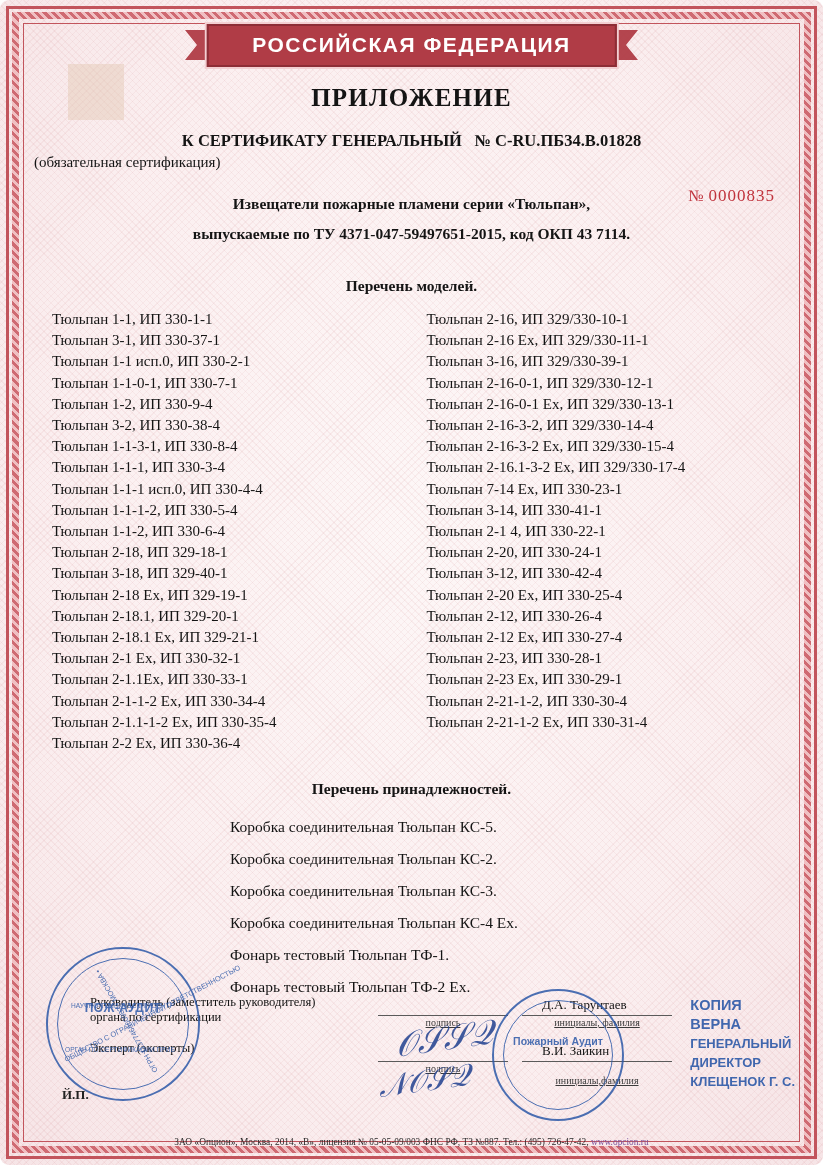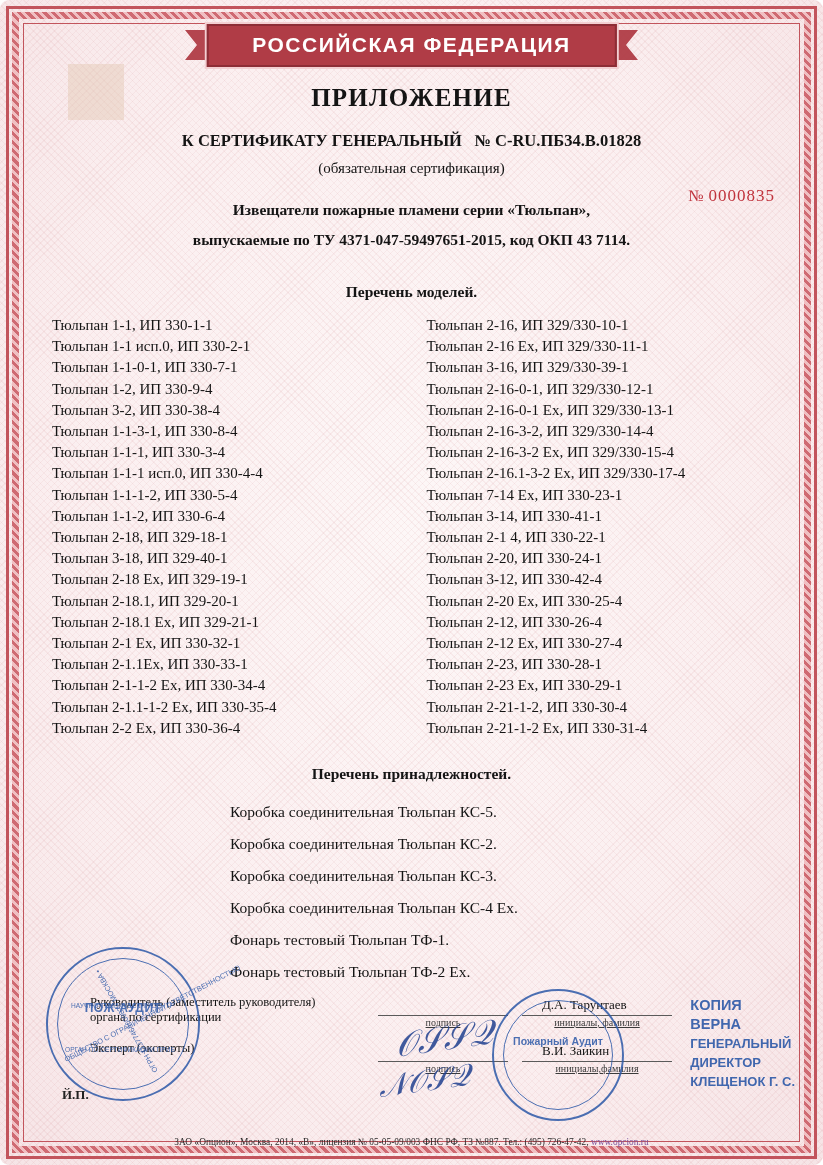--- a/index.html
+++ b/index.html
@@ -108,23 +108,22 @@
     text-align: center;
     font-size: 16.5px;
     font-weight: bold;
     margin-top: 19px;
     color: #141414;
   }
   .subtitle .cert-no {
     font-weight: bold;
   }
   .cert-kind {
-    text-align: center;
     font-size: 15px;
-    margin-top: 9px;
+    margin-top: 3px;
     color: #141414;
   }
   .blank-no {
     position: absolute;
     right: 14px;
     top: 112px;
     font-size: 16px;
     color: #c0333d;
     font-family: "Liberation Serif", serif;
     letter-spacing: 0.5px;
@@ -368,20 +367,21 @@
     </div>
 
     <div class="product-line">Извещатели пожарные пламени серии «Тюльпан»,</div>
     <div class="product-line2">выпускаемые по ТУ 4371-047-59497651-2015, код ОКП 43 7114.</div>
 
     <div class="section-head">Перечень моделей.</div>
 
     <div class="models">
       <div class="col left">
         <div class="model-item">Тюльпан 1-1, ИП 330-1-1</div>
+        <div class="model-item">Тюльпан 3-1, ИП 330-37-1</div>
         <div class="model-item">Тюльпан 1-1 исп.0, ИП 330-2-1</div>
         <div class="model-item">Тюльпан 1-1-0-1, ИП 330-7-1</div>
         <div class="model-item">Тюльпан 1-2, ИП 330-9-4</div>
         <div class="model-item">Тюльпан 3-2, ИП 330-38-4</div>
         <div class="model-item">Тюльпан 1-1-3-1, ИП 330-8-4</div>
         <div class="model-item">Тюльпан 1-1-1, ИП 330-3-4</div>
         <div class="model-item">Тюльпан 1-1-1 исп.0, ИП 330-4-4</div>
         <div class="model-item">Тюльпан 1-1-1-2, ИП 330-5-4</div>
         <div class="model-item">Тюльпан 1-1-2, ИП 330-6-4</div>
         <div class="model-item">Тюльпан 2-18, ИП 329-18-1</div>
@@ -445,21 +445,21 @@
       <div class="sig-name" style="left:452px; top:2px;">Д.А. Тарунтаев</div>
       <div class="sig-cap" style="left:432px; top:22px; width:150px;">инициалы, фамилия</div>
     </div>
 
     <div class="sig-row">
       <div class="sig-role">Эксперт (эксперты)</div>
       <div class="sig-underline" style="left:288px; top:20px; width:130px;"></div>
       <div class="sig-cap" style="left:288px; top:22px; width:130px;">подпись</div>
       <div class="sig-underline" style="left:432px; top:20px; width:150px;"></div>
       <div class="sig-name" style="left:452px; top:2px;">В.И. Заикин</div>
-      <div class="sig-cap" style="left:432px; top:22px; width:150px;">инициалы,фамилия</div>
+      <div class="sig-cap" style="left:432px; top:34px; width:150px;">инициалы,фамилия</div>
     </div>
 
   </div>
 
   <div class="signature-ink" style="left:395px; bottom:106px;">𝒪𝒮𝒮𝒬</div>
   <div class="signature-ink" style="left:378px; bottom:66px; font-size:30px;">𝒩𝒪𝒮𝒬</div>
 
   <div class="stamp stamp-1">
     <div class="inner-ring"></div>
     <div class="ring-text">

